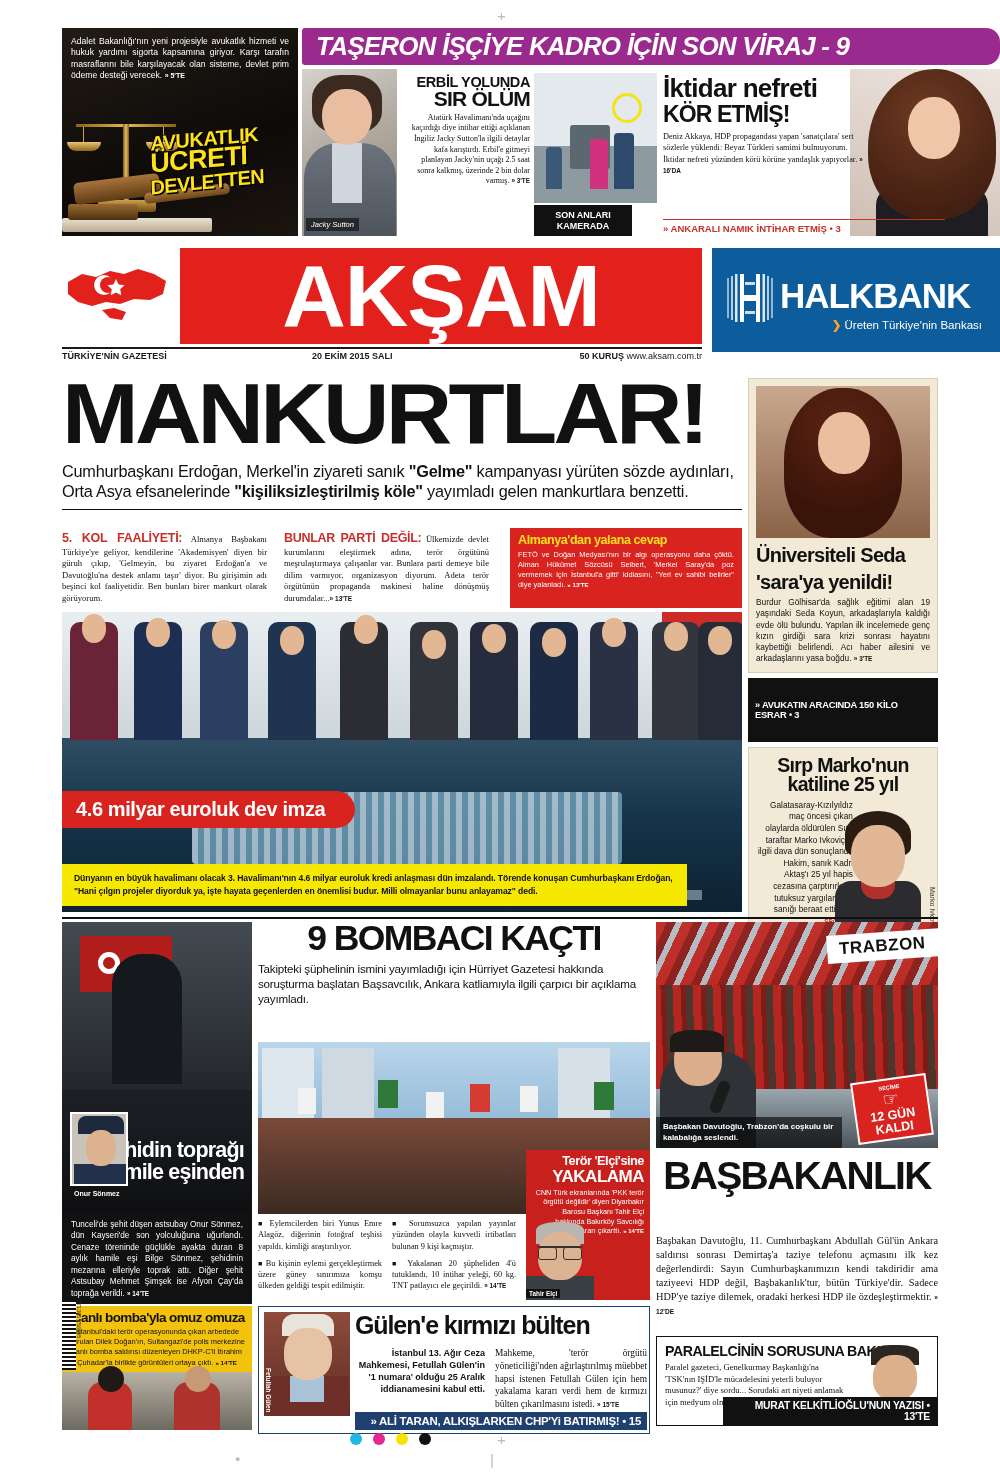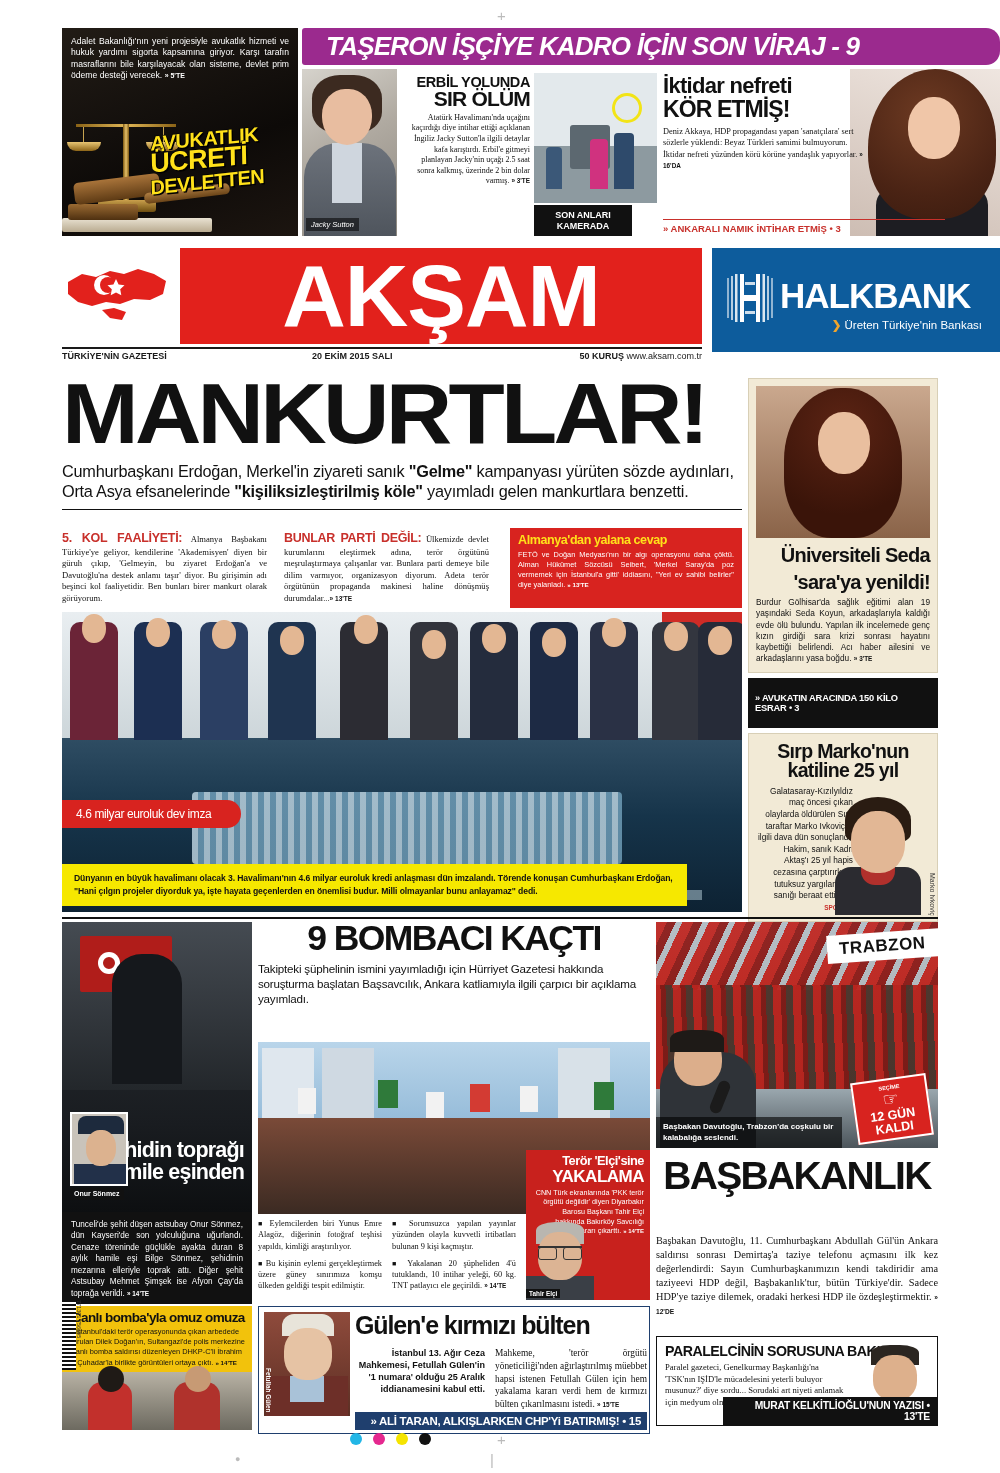--- a/index.html
+++ b/index.html
@@ -47,21 +47,21 @@
     text-shadow:1.5px 1.5px 0 #000, -0.6px -0.6px 0 #000;
   }
   .yellow-tit .l1 { display:block; font-size:20px; transform:rotate(-5deg) skewX(-4deg); }
   .yellow-tit .l2 { display:block; font-size:27px; transform:rotate(-5deg) skewX(-4deg); margin-top:-1px;}
   .yellow-tit .l3 { display:block; font-size:20px; transform:rotate(-6deg) skewX(-4deg); margin-top:1px;}
 
   
   .purple-bar {
     position:absolute; left:240px; top:0; width:698px; height:37px;
     background:#9b2a8e; border-radius:3px 14px 14px 3px;
-    display:flex; align-items:center; padding-left:24px;
+    display:flex; align-items:center; padding-left:14px;
   }
   .purple-bar span {
     color:#fff; font-weight:bold; font-size:26px; letter-spacing:-0.8px;
     font-style:italic; white-space:nowrap;
   }
 
   .promo-mid { position:absolute; left:240px; top:41px; width:355px; height:167px; background:#fff; overflow:hidden; }
   .jacky-photo {
     position:absolute; left:0; top:0; width:95px; height:167px;
     background:linear-gradient(150deg,#d6d3cc 0%,#b0aaa1 45%,#8d8880 100%);
@@ -95,21 +95,21 @@
   }
 
   .promo-right { position:absolute; left:599px; top:41px; width:339px; height:167px; background:#fff; overflow:hidden; }
   .deniz-photo { position:absolute; right:0; top:0; width:150px; height:167px; background:linear-gradient(200deg,#efe6e0,#cdbdb3); overflow:hidden;}
   .deniz-hair { position:absolute; left:18px; top:0px; width:128px; height:150px; background:radial-gradient(circle at 45% 30%, #6d3a22 0%, #4a2314 65%, #3a1b0f 100%); border-radius:55% 50% 45% 45%; }
   .deniz-face { position:absolute; left:58px; top:28px; width:52px; height:62px; background:#f0c6a8; border-radius:48%; }
   .deniz-shirt{ position:absolute; left:26px; top:118px; width:112px; height:50px; background:#1d1d22; border-radius:18px 18px 0 0;}
   .deniz-collar{position:absolute; left:58px; top:118px; width:48px; height:20px; background:#c22a27; border-radius:0 0 22px 22px;}
 
   .ikt-txt { position:absolute; left:2px; top:4px; width:205px; }
-  .ikt-txt h3 { font-size:22px; font-weight:bold; letter-spacing:-0.7px; color:#111; }
+  .ikt-txt h3 { font-size:26px; font-weight:bold; letter-spacing:-0.7px; color:#111; }
   .ikt-txt h2 { font-size:23px; font-weight:bold; letter-spacing:-0.9px; color:#111; line-height:0.95; }
   .ikt-txt p { font-size:8.3px; line-height:1.38; color:#111; margin-top:5px; font-family:"Liberation Serif", serif;}
   .ikt-txt p .ref{font-weight:bold;font-size:6.4px;font-family:"Liberation Sans",sans-serif;}
   .ankarali {
     position:absolute; left:2px; top:150px; width:282px; border-top:1.5px solid #c8302b;
     padding-top:3px; color:#c8302b; font-weight:bold; font-size:9.5px;
   }
 
   
   .masthead { position:absolute; left:62px; top:248px; width:876px; height:118px; }
@@ -166,40 +166,40 @@
   }
   .mp-wall { position:absolute; left:0; top:0; width:100%; height:42%; background:linear-gradient(180deg,#e9eef1,#cdd6da); }
   .mp-red { position:absolute; right:0; top:0; width:80px; height:42%; background:#cf2b26; }
   .mp-table { position:absolute; left:0; top:42%; width:100%; height:58%; background:linear-gradient(180deg,#2f4d63 0%,#16344a 45%,#0d2233 100%); }
   .mp-model { position:absolute; left:130px; top:60%; width:430px; height:72px; background:repeating-linear-gradient(90deg,#cfe6f2 0 6px,#79a9c4 6px 12px); opacity:.75; border-radius:4px; }
   .mp-runway{ position:absolute; left:40px; bottom:12px; width:600px; height:10px; background:rgba(210,235,245,.45); }
   .suit { position:absolute; top:10px; width:48px; height:118px; border-radius:10px 10px 0 0; }
   .head { position:absolute; width:24px; height:29px; border-radius:48%; background:#e3b793; }
   .photo-caption-red {
     position:absolute; left:0; bottom:84px; background:#d8231f; color:#fff;
-    font-weight:normal; font-size:12px; padding:7px 30px 7px 14px; letter-spacing:-0.4px;
+    font-weight:bold; font-size:20px; padding:7px 30px 7px 14px; letter-spacing:-0.4px;
     border-radius:0 22px 22px 0;
   }
   .photo-caption-yellow {
     position:absolute; left:0; bottom:6px; width:625px; background:#f6e800; color:#111;
     font-size:8.6px; line-height:1.5; padding:8px 12px; font-weight:bold; letter-spacing:-0.1px;
   }
 
   
   .side { position:absolute; left:748px; top:378px; width:190px; }
   .side-card { background:#f2ead6; border:1px solid #d8cfb6; padding:7px; }
   .seda-photo { width:100%; height:152px; background:linear-gradient(180deg,#caa88e,#8a6348); overflow:hidden; position:relative;}
   .seda-hair { position:absolute; left:28px; top:2px; width:118px; height:150px; background:radial-gradient(circle at 50% 26%, #5c2414 0%, #3a1409 70%); border-radius:48% 48% 40% 40%;}
   .seda-face { position:absolute; left:62px; top:26px; width:52px; height:62px; background:#e9bf9f; border-radius:48%;}
-  .side-card h2 { font-size:20px; font-weight:bold; letter-spacing:-0.7px; line-height:1.0; color:#111; margin-top:7px; text-align:right;}
+  .side-card h2 { font-size:20px; font-weight:bold; letter-spacing:-0.7px; line-height:1.0; color:#111; margin-top:7px; text-align:left;}
   .side-card p { font-size:8.3px; line-height:1.36; color:#111; margin-top:5px; text-align:justify; }
   .side-card p .ref { font-weight:bold; font-size:6.4px; }
   .side-strip {
     margin-top:5px; background:#111; color:#fff; font-weight:bold; font-size:9.3px;
-    padding:15px 7px; letter-spacing:-0.2px;
+    padding:22px 7px; letter-spacing:-0.2px;
   }
   .marko-card { margin-top:5px; background:#f2ead6; border:1px solid #d8cfb6; padding:8px; position:relative; min-height:185px;}
   .marko-card h2 { font-size:19.5px; font-weight:bold; letter-spacing:-0.7px; line-height:1.0; color:#111; text-align:center;}
   .marko-card p { font-size:8.3px; line-height:1.4; color:#111; margin-top:5px; width:96px; text-align:right;}
   .marko-card p .ref{ font-weight:bold; font-size:6.4px; color:#c8302b;}
   .marko-photo { position:absolute; right:16px; bottom:6px; width:86px; height:118px; overflow:hidden;}
   .marko-hair { position:absolute; left:10px; top:0; width:66px; height:46px; background:#2a1c12; border-radius:50% 50% 22% 22%;}
   .marko-face { position:absolute; left:16px; top:14px; width:54px; height:62px; background:#e2b795; border-radius:46%;}
   .marko-body { position:absolute; left:0; top:70px; width:86px; height:50px; background:#2b2b30; border-radius:16px 16px 0 0;}
   .marko-collar{position:absolute; left:26px; top:70px; width:34px; height:18px; background:#b1302c; border-radius:0 0 14px 14px;}

